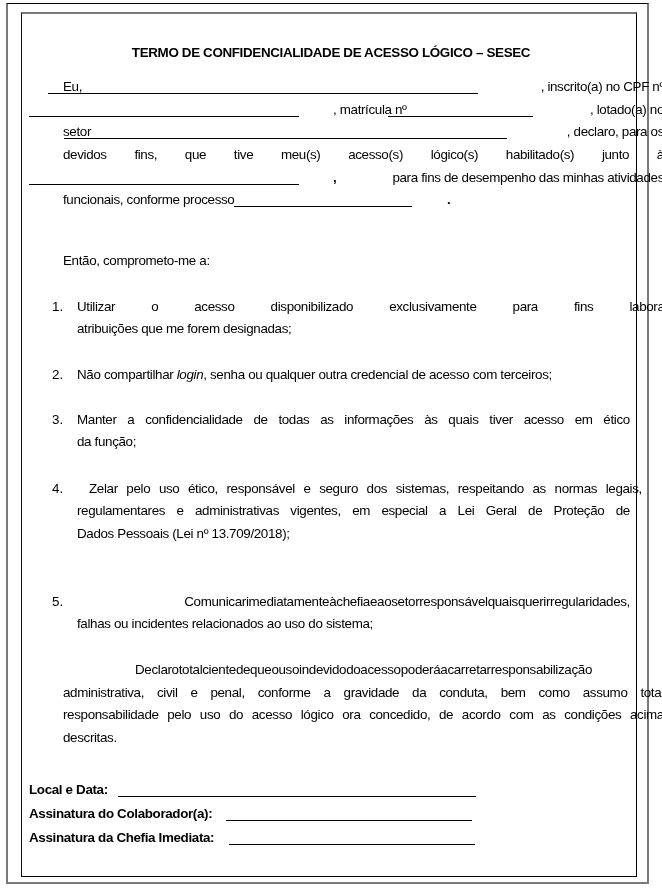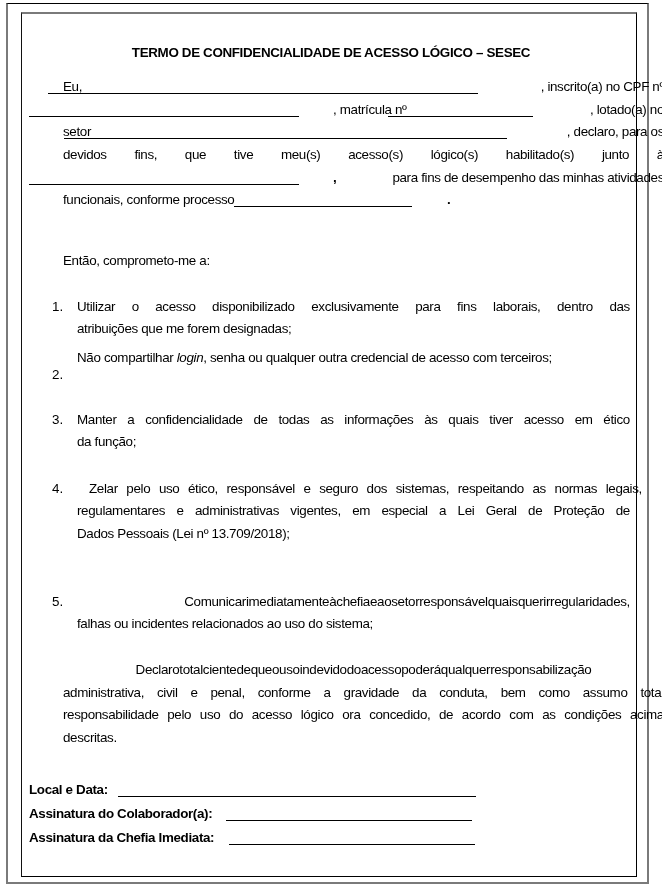--- a/index.html
+++ b/index.html
@@ -79,36 +79,36 @@
   <span>funcionais, conforme processo</span>
 </div>
 <div class="abs-blank" style="left:234px; top:206px; width:178px"></div>
 <div class="line" style="top:190px; left:413px; width:10px">
   <span class="b">.</span>
 </div>
 
 <div class="line" style="top:251px">Então, comprometo-me a:</div>
 
 <div class="num" style="top:297px">1.</div>
-<div class="li-text just" style="top: 297px; display: flex; justify-content: space-between; width: 553px;">
+<div class="li-text just" style="top: 297px; display: flex; justify-content: flex-start; width: 553px; gap: 36px;">
     <span>Utilizar</span>
     <span>o</span>
     <span>acesso</span>
     <span>disponibilizado</span>
     <span>exclusivamente</span>
     <span>para</span>
     <span>fins</span>
     <span>laborais,</span>
     <span>dentro</span>
     <span>das</span>
   </div>
 <div class="li-text" style="top:319px">atribuições que me forem designadas;</div>
 
 <div class="num" style="top:365px">2.</div>
-<div class="li-text" style="top:348px">
+<div class="li-text" style="top:365px">
   <span>Não compartilhar </span><span class="i">login</span><span>, senha ou qualquer outra credencial de acesso com terceiros;</span>
 </div>
 
 <div class="num" style="top:410px">3.</div>
 <div class="li-text" style="top: 410px; display: flex; justify-content: space-between; width: 553px;">
     <span>Manter</span>
     <span>a</span>
     <span>confidencialidade</span>
     <span>de</span>
     <span>todas</span>
@@ -175,21 +175,21 @@
     <span>total</span>
     <span>ciente</span>
     <span>de</span>
     <span>que</span>
     <span>o</span>
     <span>uso</span>
     <span>indevido</span>
     <span>do</span>
     <span>acesso</span>
     <span>poderá</span>
-    <span>qualquer</span>
+    <span>acarretar</span>
     <span>responsabilização</span>
   </div>
 <div class="line" style="top: 683px; display: flex; justify-content: space-between; width: 601px;">
     <span>administrativa,</span>
     <span>civil</span>
     <span>e</span>
     <span>penal,</span>
     <span>conforme</span>
     <span>a</span>
     <span>gravidade</span>

